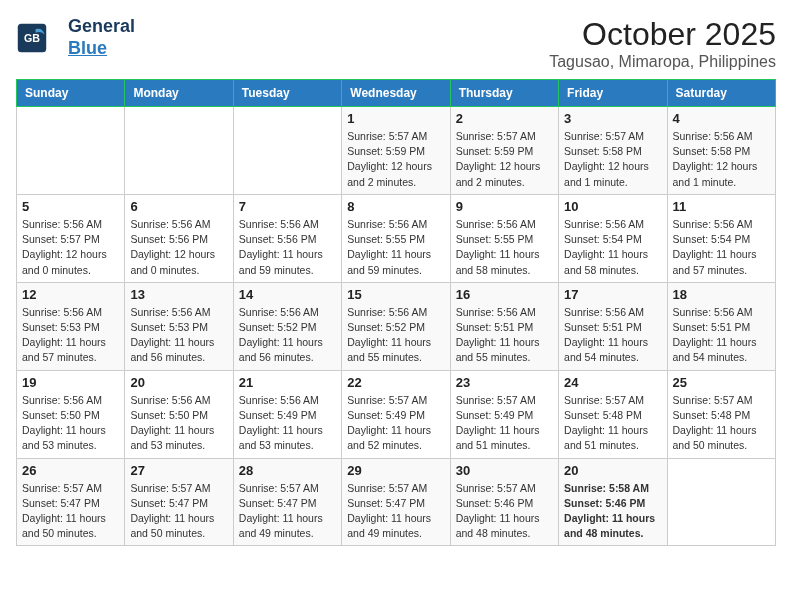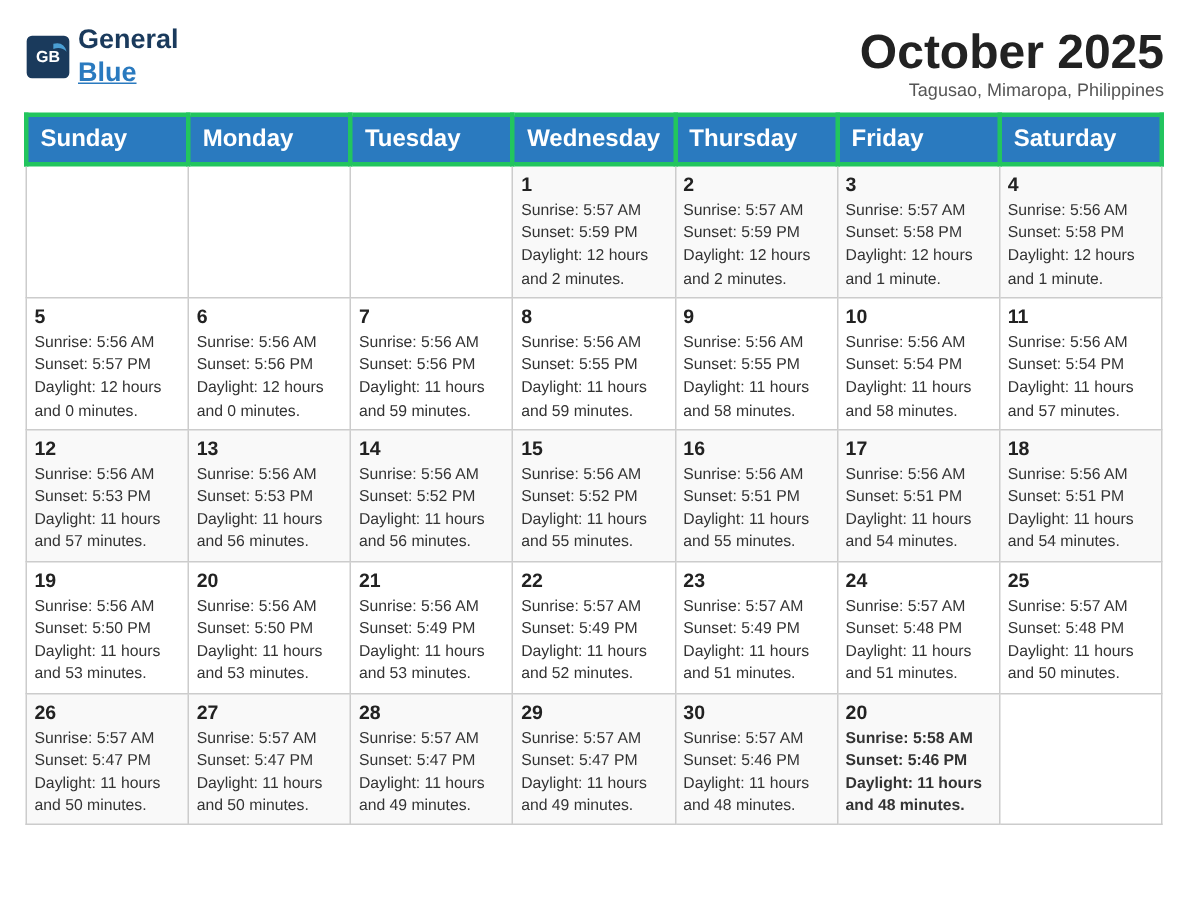--- a/index.html
+++ b/index.html
@@ -12,60 +12,60 @@
     }
     .header {
       display: flex;
       justify-content: space-between;
       align-items: flex-start;
       margin-bottom: 8px;
     }
     .logo {
       display: flex;
       align-items: center;
-      gap: 4px;
+      gap: 20px;
     }
     .logo-text {
       font-size: 18px;
       font-weight: bold;
       color: #1a3a5c;
       line-height: 1.2;
     }
     .logo-text span {
       color: #2a7abf;
       text-decoration: underline;
     }
     .logo-icon {
       width: 32px;
       height: 32px;
     }
     .title-block {
       text-align: right;
     }
     .month-title {
       font-size: 32px;
-      font-weight: bold;
+      font-weight: normal;
       color: #222;
     }
     .subtitle {
-      font-size: 12px;
+      font-size: 16px;
       color: #555;
     }
     .calendar {
       width: 100%;
       border-collapse: collapse;
       font-size: 11px;
     }
     .calendar thead th {
       background: #2a7abf;
       color: #fff;
       padding: 6px 8px;
       text-align: left;
-      font-size: 16px;
-      border: 3px solid #22c55e;
+      font-size: 12px;
+      border: 1px solid #22c55e;
     }
     .calendar tbody td {
       border: 1px solid #ccc;
       vertical-align: top;
       padding: 4px 5px;
       width: 108px;
       min-height: 80px;
       background: #fff;
     }
     .calendar tbody tr:nth-child(odd) td {

